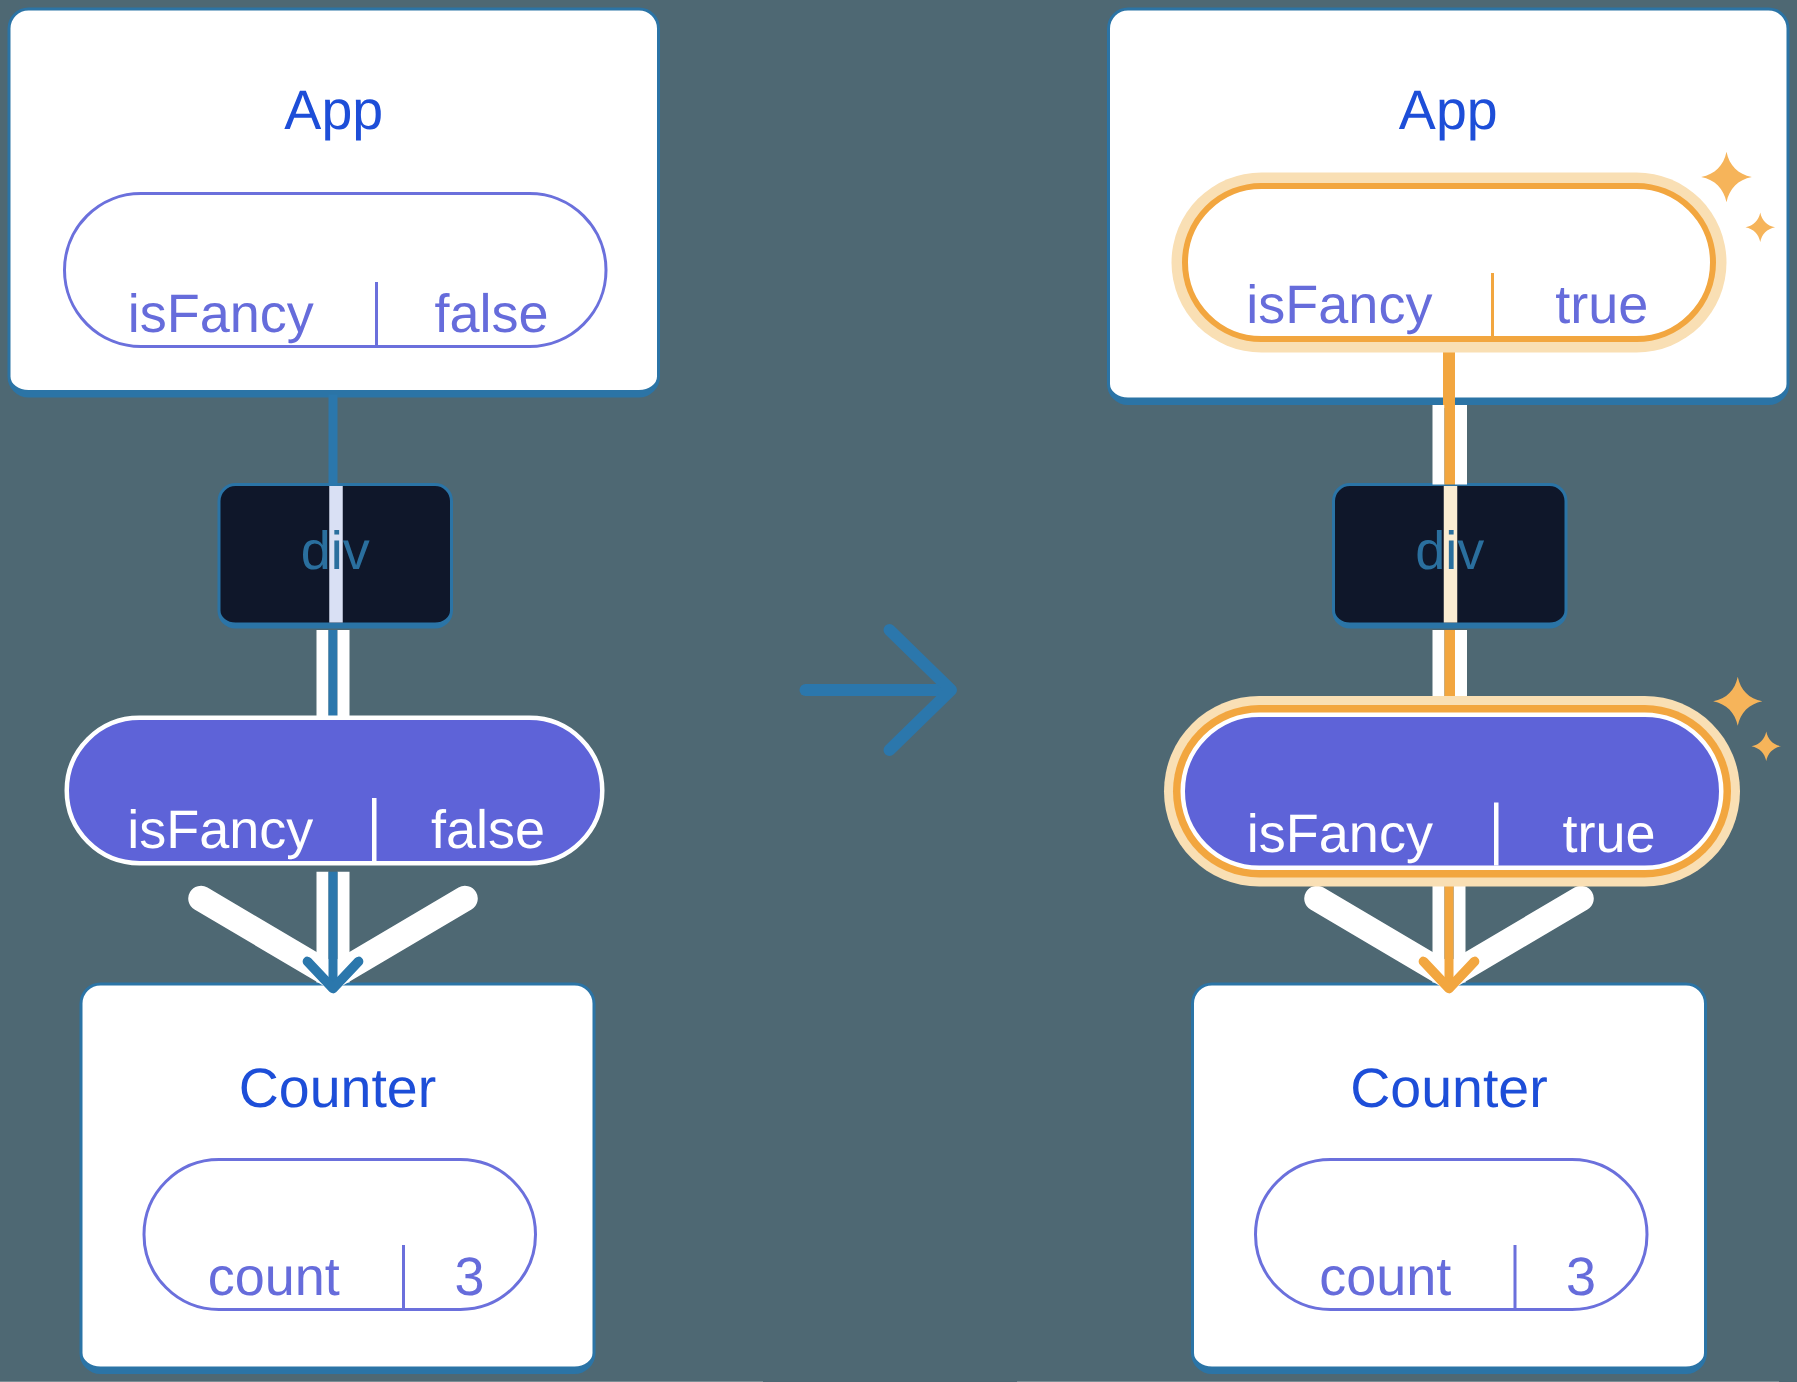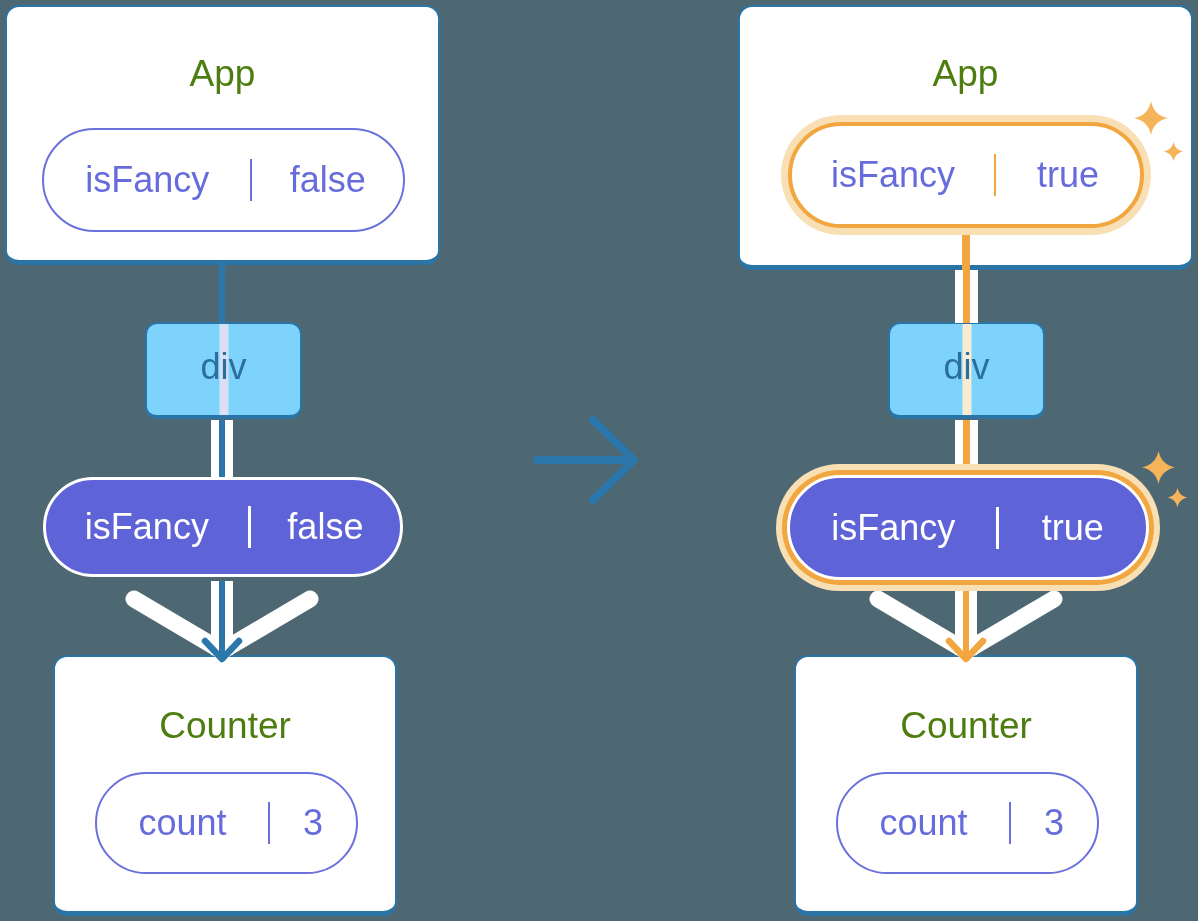--- a/index.html
+++ b/index.html
@@ -3,36 +3,36 @@
 <meta charset="utf-8">
 <style>
   html,body{margin:0;padding:0;}
   body{font-family:"Liberation Sans","DejaVu Sans",sans-serif;}
   .stage{position:relative;width:1198px;height:921px;background:#4E6873;overflow:hidden;}
 
   
   .card{position:absolute;background:#fff;border:2px solid #2B74A6;border-bottom-width:5px;
         border-radius:14px;box-sizing:border-box;}
   .card-title{position:absolute;left:0;right:0;top:46px;text-align:center;
-              font-size:37px;font-weight:500;color:#4d7c0f;}
+              font-size:37px;font-weight:500;color:#1d4ed8;}
 
   
-  .pill{position:absolute;display:flex;align-items:center;box-sizing:border-box;border-radius:60px;}
+  .pill{position:absolute;display:flex;align-items:flex-end;box-sizing:border-box;border-radius:60px;}
   .cell{display:flex;align-items:center;justify-content:center;font-size:36px;}
   .pill-outline{background:#fff;border:2.5px solid #6B70DC;color:#666CDB;}
   .pill-outline .cell-key{border-right:2.5px solid #6B70DC;}
   .pill-solid{background:#5E63D8;border:3px solid #fff;color:#fff;}
   .pill-solid .cell-key{border-right:3px solid #fff;}
   .pill-fancy-light{background:#fff;border:4px solid #F2A63F;box-shadow:0 0 0 7px #F9DFB4;color:#666CDB;}
   .pill-fancy-light .cell-key{border-right:2px solid #F2A63F;}
   .pill-solid.fancy{box-shadow:0 0 0 5px #F2A63F,0 0 0 11px #F9DFB4;}
   .val-bold{font-weight:400;}
 
   
-  .node{position:absolute;background:#7dd3fc;border:2px solid #2B74A6;border-bottom-width:4.5px;
+  .node{position:absolute;background:#0f172a;border:2px solid #2B74A6;border-bottom-width:4.5px;
         border-radius:12px;box-sizing:border-box;}
   .node-stripe{position:absolute;left:50%;transform:translateX(-50%);top:0;bottom:0;width:9px;}
   .node-label{position:absolute;left:0;right:0;top:0;bottom:6px;display:flex;align-items:center;
               justify-content:center;font-size:36px;font-weight:500;color:#2A6F9E;}
 
   
   .vline{position:absolute;}
   .stripes{position:absolute;display:flex;}
   .stripes > div{height:100%;}
   .w8{width:8px;background:#fff;}

